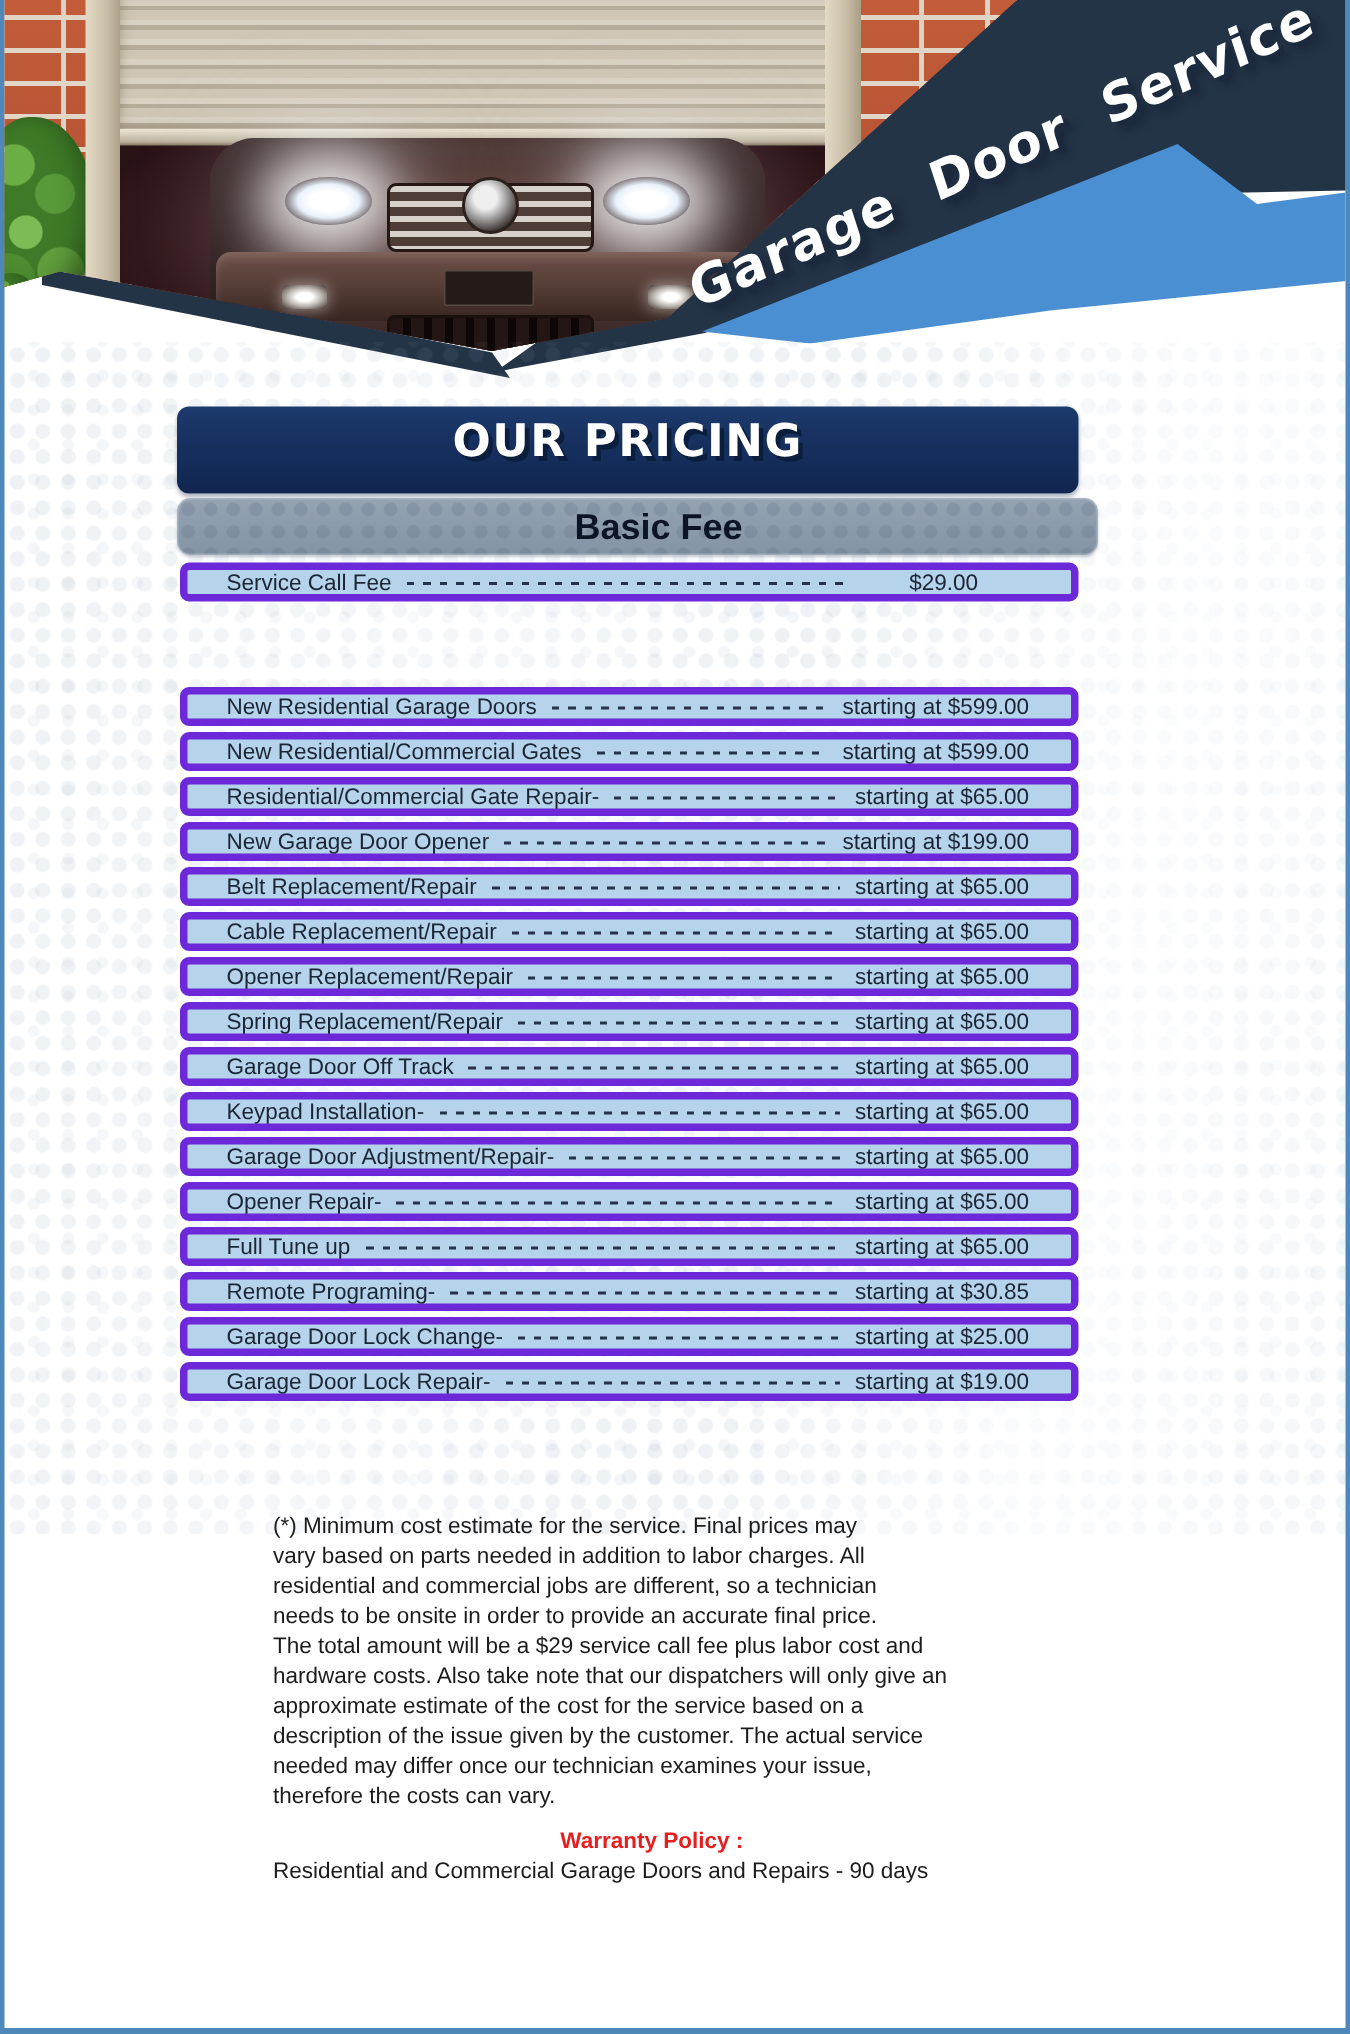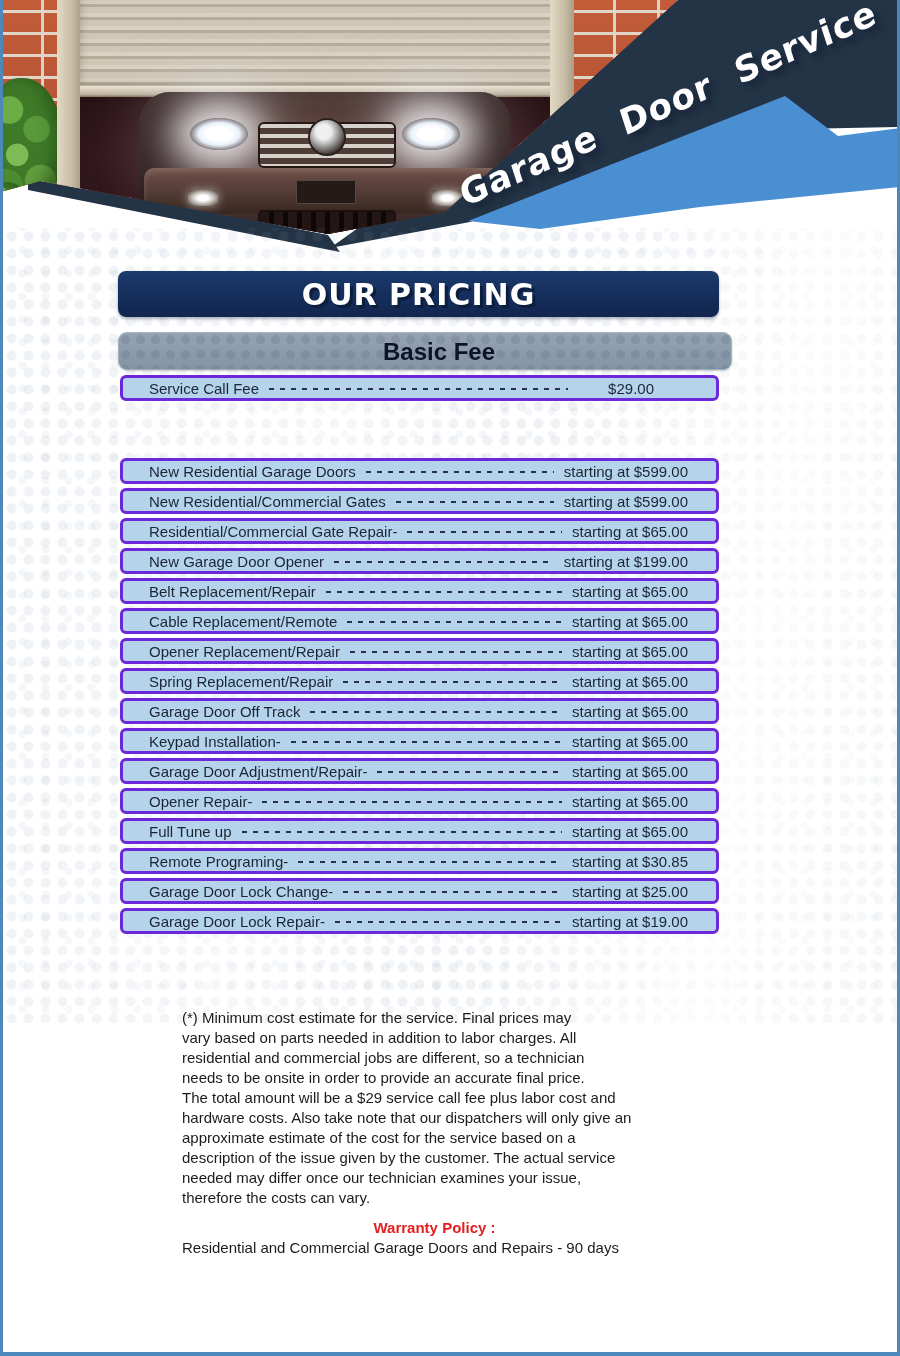--- a/index.html
+++ b/index.html
@@ -83,35 +83,35 @@
     text-shadow:3px 4px 0 #1b2a3e, 5px 7px 6px rgba(10,20,35,.45);}
   
   .halftone{position:absolute;left:0;top:228px;width:894px;height:795px;pointer-events:none;
     background-image:
       radial-gradient(rgba(140,162,186,.17) 4.5px, transparent 5.5px),
       radial-gradient(rgba(140,162,186,.12) 3.5px, transparent 4.5px);
     background-size:17px 17px,23px 23px;background-position:0 0,8px 11px;
     -webkit-mask-image:linear-gradient(100deg, rgba(0,0,0,.85) 0%, rgba(0,0,0,.55) 35%, rgba(0,0,0,.9) 55%, rgba(0,0,0,.25) 80%, rgba(0,0,0,.6) 100%);
     mask-image:linear-gradient(100deg, rgba(0,0,0,.85) 0%, rgba(0,0,0,.55) 35%, rgba(0,0,0,.9) 55%, rgba(0,0,0,.25) 80%, rgba(0,0,0,.6) 100%);}
   
-  .title-bar{position:absolute;left:115px;top:271px;width:601px;height:46px;border-radius:8px;
+  .title-bar{position:absolute;left:115px;top:271px;width:601px;height:58px;border-radius:8px;
     background:linear-gradient(180deg,#1c3a6c 0%,#16305e 45%,#112650 100%);
     text-align:center;line-height:48px;color:#ffffff;font-family:"DejaVu Sans", sans-serif;
     font-weight:bold;font-size:30px;letter-spacing:1px;text-shadow:3px 3px 0 #0c1e3e;
     box-shadow:0 2px 3px rgba(20,40,70,.35);}
   .section-header{position:absolute;left:115px;width:586px;height:38px;border-radius:9px;
     background:linear-gradient(180deg,#95a3b2 0%,#8494a5 100%);
     background-image:radial-gradient(rgba(90,110,132,.25) 4px, transparent 5px),
                      linear-gradient(180deg,#95a3b2 0%,#8494a5 100%);
     background-size:15px 15px,auto;
     text-align:center;line-height:39px;color:#0b1526;font-weight:bold;font-size:24px;
     letter-spacing:0;box-shadow:inset 0 0 0 1px rgba(190,200,212,.5), 0 1px 2px rgba(60,80,105,.3);padding-left:28px;}
   .hdr-basic{top:332px;} .hdr-other{top:416px;}
   .row{box-sizing:border-box;display:flex;align-items:center;height:26px;border-radius:6px;
-    background:#b5d3ea;border:3px solid #6d28d9;padding:0 28px 0 26px;
+    background:#b5d3ea;border:5px solid #6d28d9;padding:0 28px 0 26px;
     color:#1b2536;font-size:15px;}
   .row-basic{position:absolute;left:117px;top:375px;width:599px;}
   .rows{position:absolute;left:117px;top:458px;width:599px;display:flex;flex-direction:column;gap:4px;}
   .row-label{white-space:nowrap;}
   .leader{flex:1 1 auto;height:2px;margin:1px 10px 0 10px;align-self:center;
     background:repeating-linear-gradient(90deg,#27324a 0 5px, transparent 5px 11px);}
   .row-price{white-space:nowrap;}
   .row-basic .leader{margin-right:40px;}
   .row-basic .row-price{margin-right:34px;}
   
@@ -189,21 +189,21 @@
         <span class="row-label">New Garage Door Opener</span>
         <span class="leader"></span>
         <span class="row-price">starting at $199.00</span>
       </div>
     <div class="row">
         <span class="row-label">Belt Replacement/Repair</span>
         <span class="leader"></span>
         <span class="row-price">starting at $65.00</span>
       </div>
     <div class="row">
-        <span class="row-label">Cable Replacement/Remote</span>
+        <span class="row-label">Cable Replacement/Repair</span>
         <span class="leader"></span>
         <span class="row-price">starting at $65.00</span>
       </div>
     <div class="row">
         <span class="row-label">Opener Replacement/Repair</span>
         <span class="leader"></span>
         <span class="row-price">starting at $65.00</span>
       </div>
     <div class="row">
         <span class="row-label">Spring Replacement/Repair</span>

